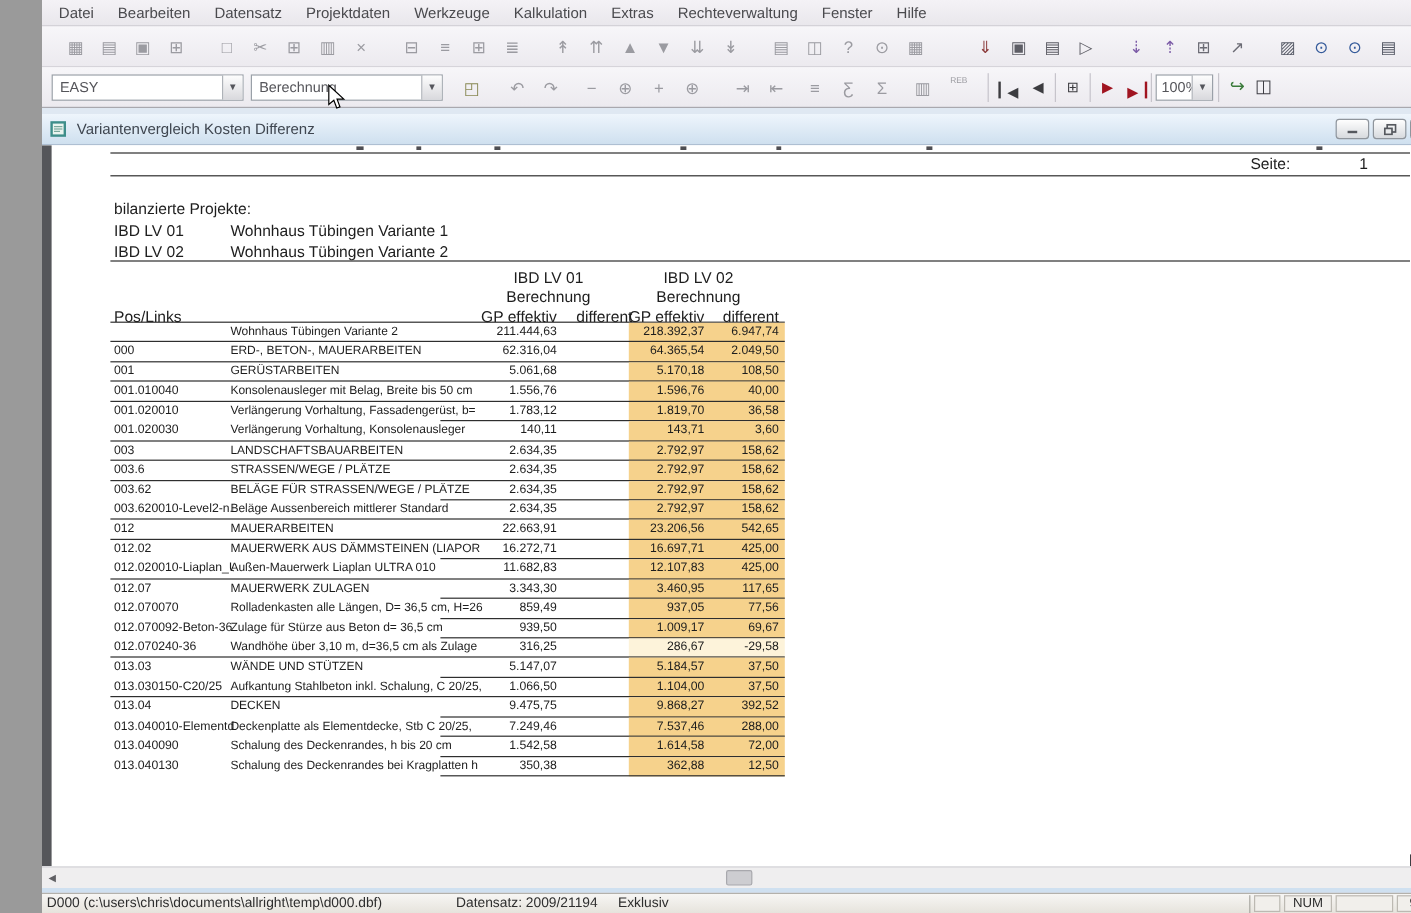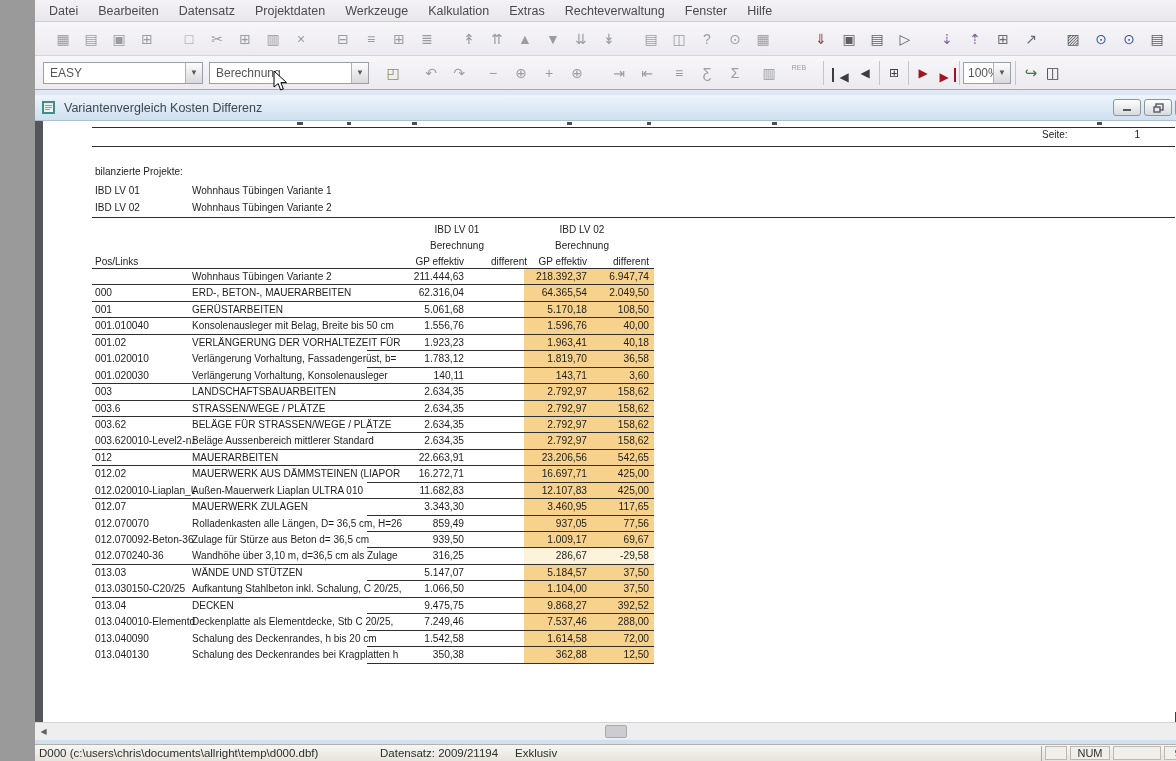--- a/index.html
+++ b/index.html
@@ -39,21 +39,21 @@
     background:linear-gradient(#fefefe,#d7dade);display:flex;align-items:center;justify-content:center;}
 
   
   .viewport{position:absolute;top:31px;left:0;width:1160px;height:601px;background:#fff;overflow:hidden;}
   .edge-l{position:absolute;left:0;top:0;width:8px;height:100%;background:#55565a;}
   .edge-r{position:absolute;left:1150px;top:0;width:10px;height:100%;background:#5a5b5f;}
   .corner{position:absolute;background:#3e3e42;}
   .frag{position:absolute;top:1px;height:3px;background:#4e4e52;}
 
   .hline{position:absolute;height:1px;background:#2e2e2e;}
-  .rtext{position:absolute;font-size:10px;color:#1d1d1d;white-space:nowrap;}
+  .rtext{position:absolute;font-size:13px;color:#1d1d1d;white-space:nowrap;}
   .center{text-align:center;}
   .right{text-align:right;}
 
   
   .rows{position:absolute;left:57px;top:148px;width:562px;}
   .rrow{position:relative;height:16.44px;font-size:10.2px;color:#1d1d1d;}
   .rrow span{position:absolute;top:0;line-height:16.4px;white-space:nowrap;}
   .c-pos{left:3px;width:100px;overflow:hidden;}
   .c-desc{left:100px;font-size:10px;}
   .c-gp1{left:200px;width:172px;text-align:right;}
@@ -312,29 +312,20 @@
           <div class="rrow sep-full">
             <span class="c-pos">001.010040</span>
             <span class="c-desc">Konsolenausleger mit Belag, Breite bis 50 cm</span>
             <span class="c-gp1">1.556,76</span>
             <div class="c-hl">
               <span class="v-gp2">1.596,76</span>
               <span class="v-diff2">40,00</span>
             </div>
           </div>
           <div class="rrow sep-num">
-            <span class="c-pos">001.02</span>
-            <span class="c-desc">VERLÄNGERUNG DER VORHALTEZEIT FÜR</span>
-            <span class="c-gp1">1.923,23</span>
-            <div class="c-hl">
-              <span class="v-gp2">1.963,41</span>
-              <span class="v-diff2">40,18</span>
-            </div>
-          </div>
-          <div class="rrow sep-num">
             <span class="c-pos">001.020010</span>
             <span class="c-desc">Verlängerung Vorhaltung, Fassadengerüst, b=</span>
             <span class="c-gp1">1.783,12</span>
             <div class="c-hl">
               <span class="v-gp2">1.819,70</span>
               <span class="v-diff2">36,58</span>
             </div>
           </div>
           <div class="rrow sep-full">
             <span class="c-pos">001.020030</span>

